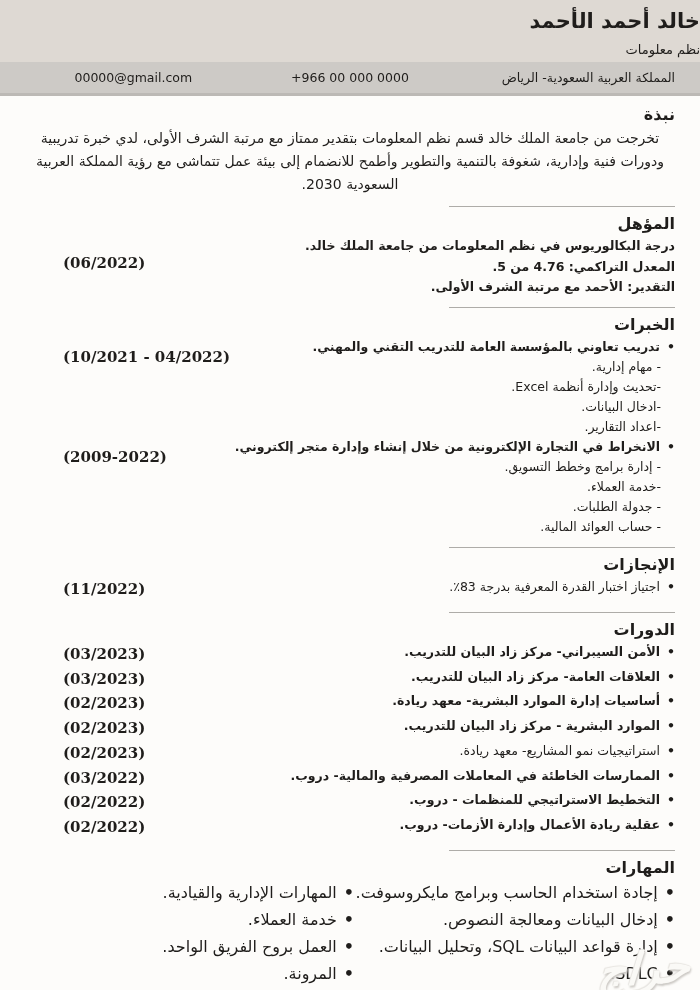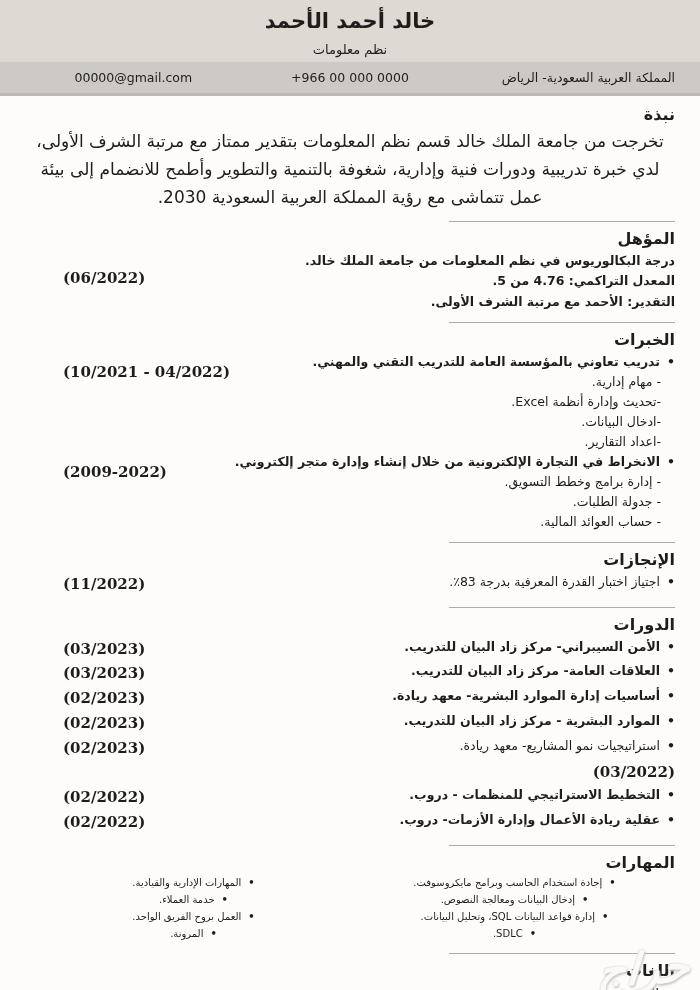--- a/index.html
+++ b/index.html
@@ -10,21 +10,20 @@
     color:#1f1d1b;
     direction:rtl;
     position:relative;
     overflow:hidden;
   }
   .page{width:700px;height:990px;position:relative;}
 
   
   .header{
     background:#ded9d3;
-    text-align:center;
     padding:9px 0 5px;
   }
   .name{font-size:21px;font-weight:bold;letter-spacing:.2px;}
   .subtitle{font-size:13px;margin-top:9px;}
 
   
   .contact-bar{
     background:#cdcac6;
     border-bottom:3px solid #bcb9b5;
     display:flex;
@@ -37,21 +36,21 @@
   .contact-item.phone{text-align:center;direction:ltr;}
   .contact-item.email{text-align:center;direction:ltr;}
 
   
   .content{padding:2px 25px 0;}
   h2.sec-title{
     font-size:16px;font-weight:bold;
     margin:7px 0 3px;
   }
   .summary{
-    font-size:17px;line-height:1.65;
+    font-size:14px;line-height:1.65;
     text-align:center;
     margin:2px 0 0;
   }
   .divider{
     width:226px;height:0;
     border-top:1px solid #aeaca8;
     margin:10px 0 1px auto; 
   }
 
   .row{display:flex;align-items:flex-start;}
@@ -72,21 +71,21 @@
 
   .qline{font-size:12.5px;font-weight:bold;line-height:1.62;}
 
   .b{position:relative;}
   .b::before{content:"•";font-weight:bold;margin-left:7px;}
   .main-line{font-weight:600;}
   .sub-item{padding-right:14px;font-size:12.5px;line-height:1.6;}
   .course-line{font-weight:600;}
 
   .skills{display:flex;margin-top:3px;}
-  .skill-col{flex:1;font-size:10px;line-height:1.62;text-align:center;}
+  .skill-col{flex:1;font-size:16px;line-height:1.62;}
   .skill-col.left{padding-left:8px;}
   .skill-col .b{margin-bottom:1px;}
 
   .lang-list{margin-top:2px;}
   .lang-list .b{font-size:14px;line-height:1.7;}
 
   
   .watermark{
     position:absolute;
     right:10px;bottom:-4px;
@@ -150,20 +149,21 @@
           <div class="sub-item">-ادخال البيانات.</div>
           <div class="sub-item">-اعداد التقارير.</div>
         </div>
         <div class="date-col dt-offset-sm">(10/2021 - 04/2022)</div>
       </div>
 
       <div class="row">
         <div class="itext">
           <div class="b main-line">الانخراط في التجارة الإلكترونية من خلال إنشاء وإدارة متجر إلكتروني.</div>
           <div class="sub-item">- إدارة برامج وخطط التسويق.</div>
+          <div class="sub-item">-خدمة العملاء.</div>
           <div class="sub-item">- جدولة الطلبات.</div>
           <div class="sub-item">- حساب العوائد المالية.</div>
         </div>
         <div class="date-col dt-offset-sm">(2009-2022)</div>
       </div>
     </section>
 
     <div class="divider"></div>
 
     <section>
@@ -193,20 +193,21 @@
       </div>
       <div class="row">
         <div class="itext b course-line">الموارد البشرية - مركز زاد البيان للتدريب.</div>
         <div class="date-col">(02/2023)</div>
       </div>
       <div class="row">
         <div class="itext b">استراتيجيات نمو المشاريع- معهد ريادة.</div>
         <div class="date-col">(02/2023)</div>
       </div>
       <div class="row">
+        <div class="itext b course-line">الممارسات الخاطئة في المعاملات المصرفية والمالية- دروب.</div>
         <div class="date-col">(03/2022)</div>
       </div>
       <div class="row">
         <div class="itext b course-line">التخطيط الاستراتيجي للمنظمات - دروب.</div>
         <div class="date-col">(02/2022)</div>
       </div>
       <div class="row">
         <div class="itext b course-line">عقلية ريادة الأعمال وإدارة الأزمات- دروب.</div>
         <div class="date-col">(02/2022)</div>
       </div>

